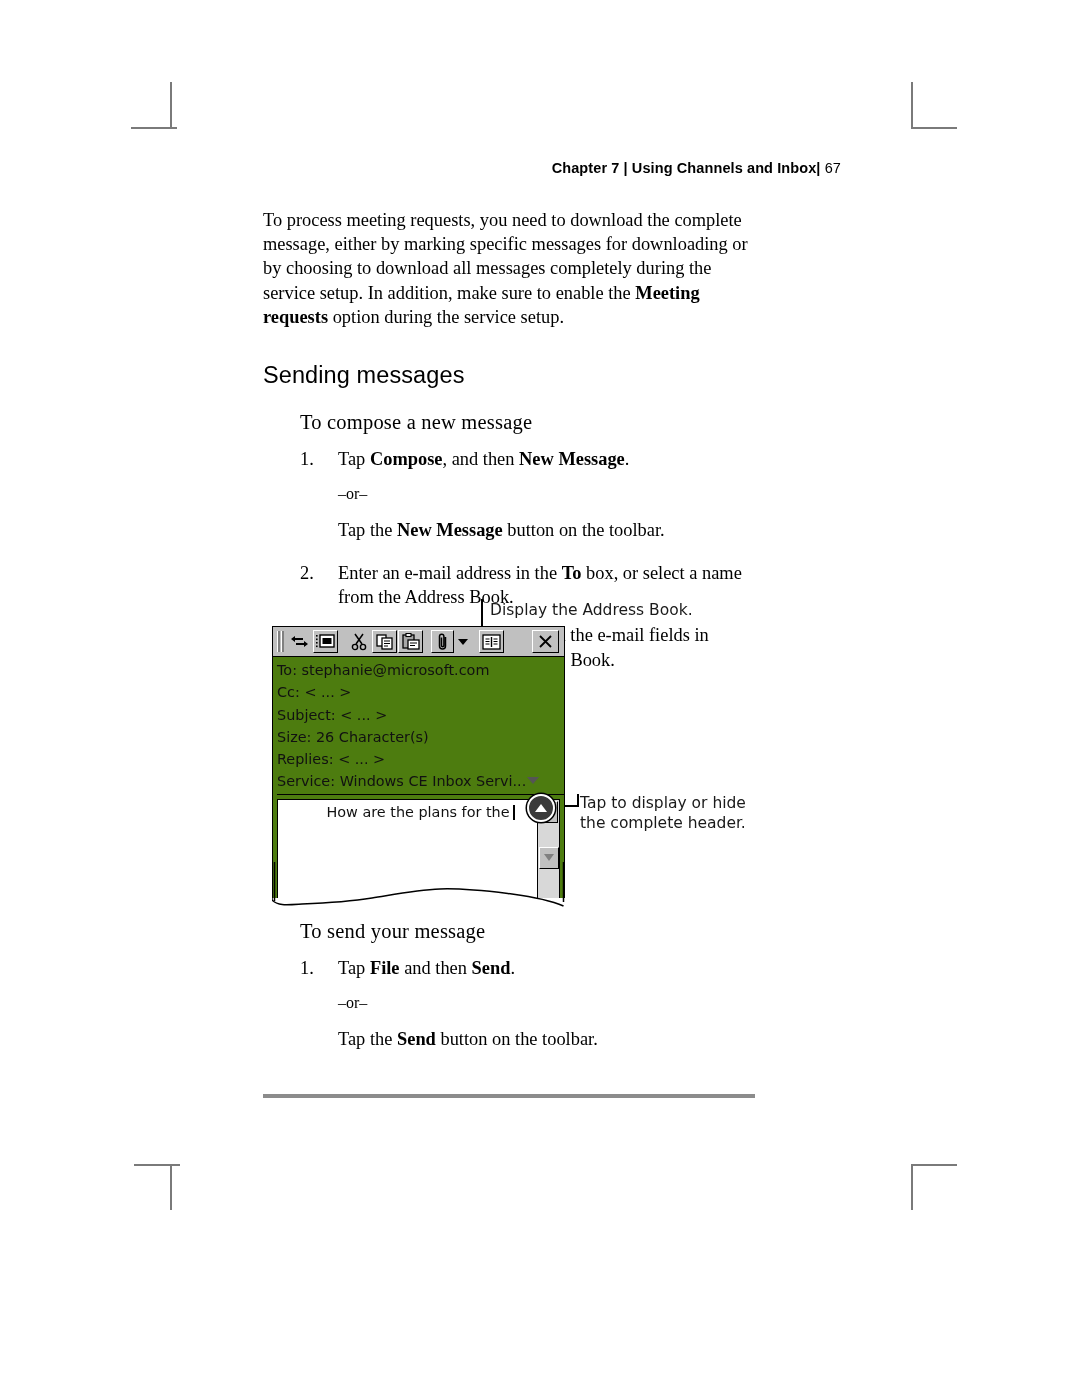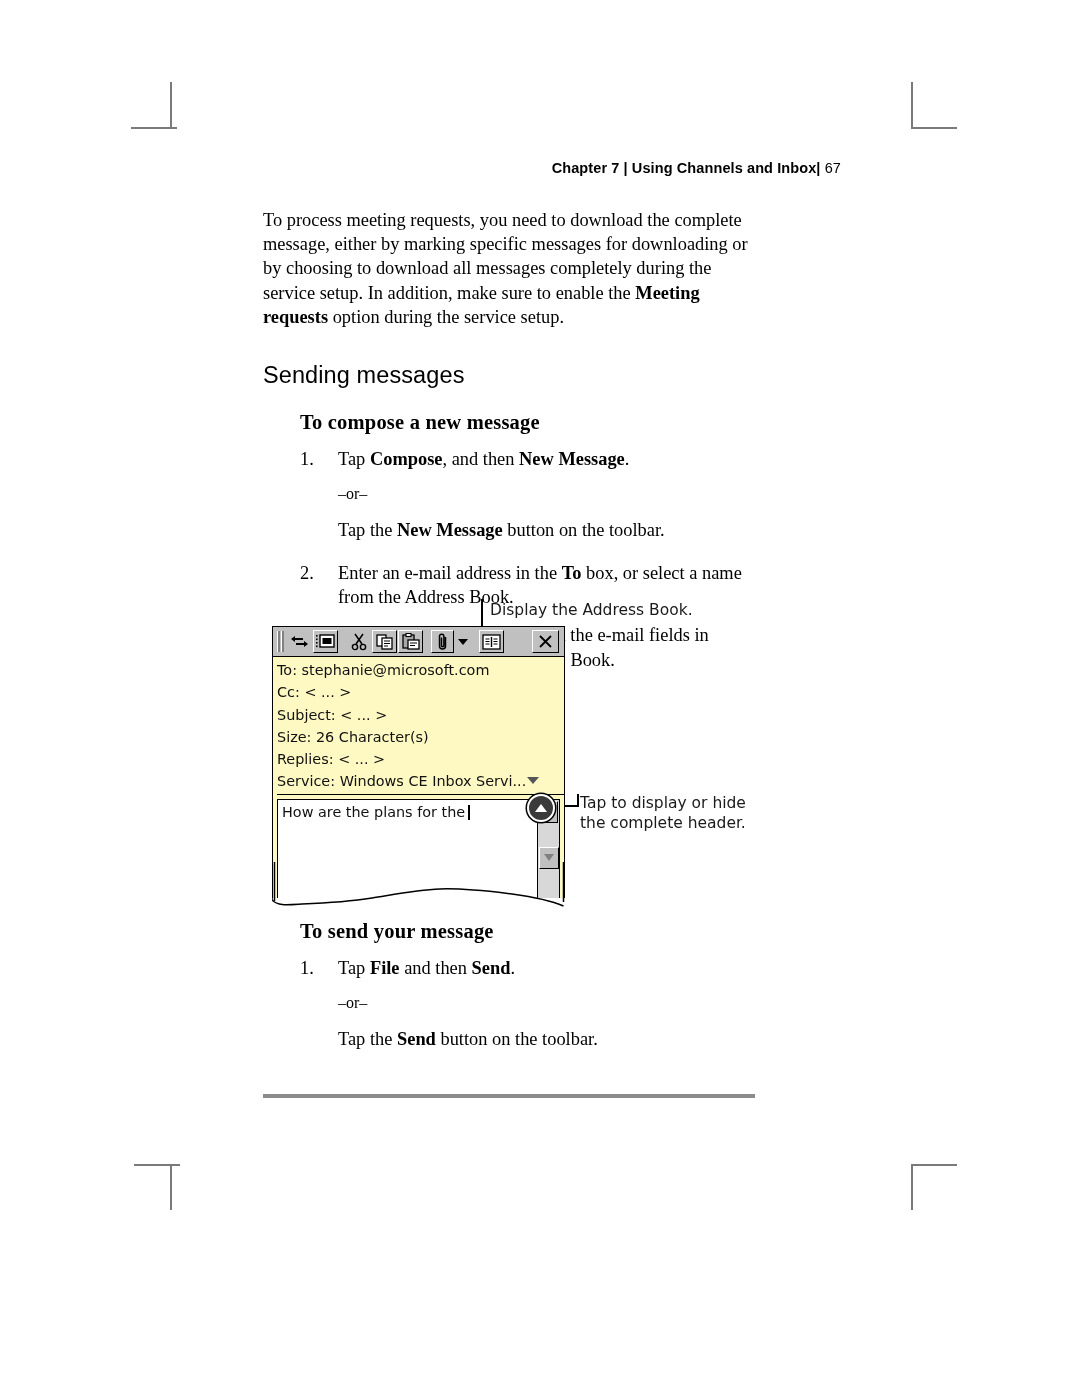--- a/index.html
+++ b/index.html
@@ -52,21 +52,21 @@
 
   h2.section {
     font-family: "Liberation Sans", sans-serif;
     font-size: 23.5px;
     font-weight: normal;
     margin: 33px 0 0 0;
     letter-spacing: 0.1px;
   }
   h3.proc {
     font-size: 20.5px;
-    font-weight: bold;
+    font-weight: normal;
     margin: 22px 0 0 37px;
     letter-spacing: 0.2px;
   }
 
   .steps { margin: 13px 0 0 37px; }
   .step {
     display: flex;
     font-size: 18.4px;
     line-height: 1.32;
     margin-bottom: 0;
@@ -108,21 +108,21 @@
 
   
   #device {
     position: absolute;
     left: 9px;
     top: 30px;
     width: 293px;
     height: 272px;
     border: 1.5px solid #000;
     border-bottom: none;
-    background: #fef9c3;
+    background: #4d7c0f;
     box-sizing: border-box;
     overflow: hidden;
   }
 
   
   #toolbar {
     height: 30px;
     background: #c0c0c0;
     border-bottom: 1.5px solid #000;
     display: flex;
@@ -207,20 +207,21 @@
     height: 104px;
     position: relative;
     background: #fff;
     box-sizing: border-box;
   }
   #editor-text {
     font-size: 14.4px;
     padding: 4px 0 0 4px;
     color: #111;
     white-space: nowrap;
+    text-align: center;
   }
   .caret {
     display: inline-block;
     width: 2px; height: 15px;
     background: #000;
     vertical-align: -3px;
     margin-left: 3px;
   }
   #scrollbar {
     position: absolute;

